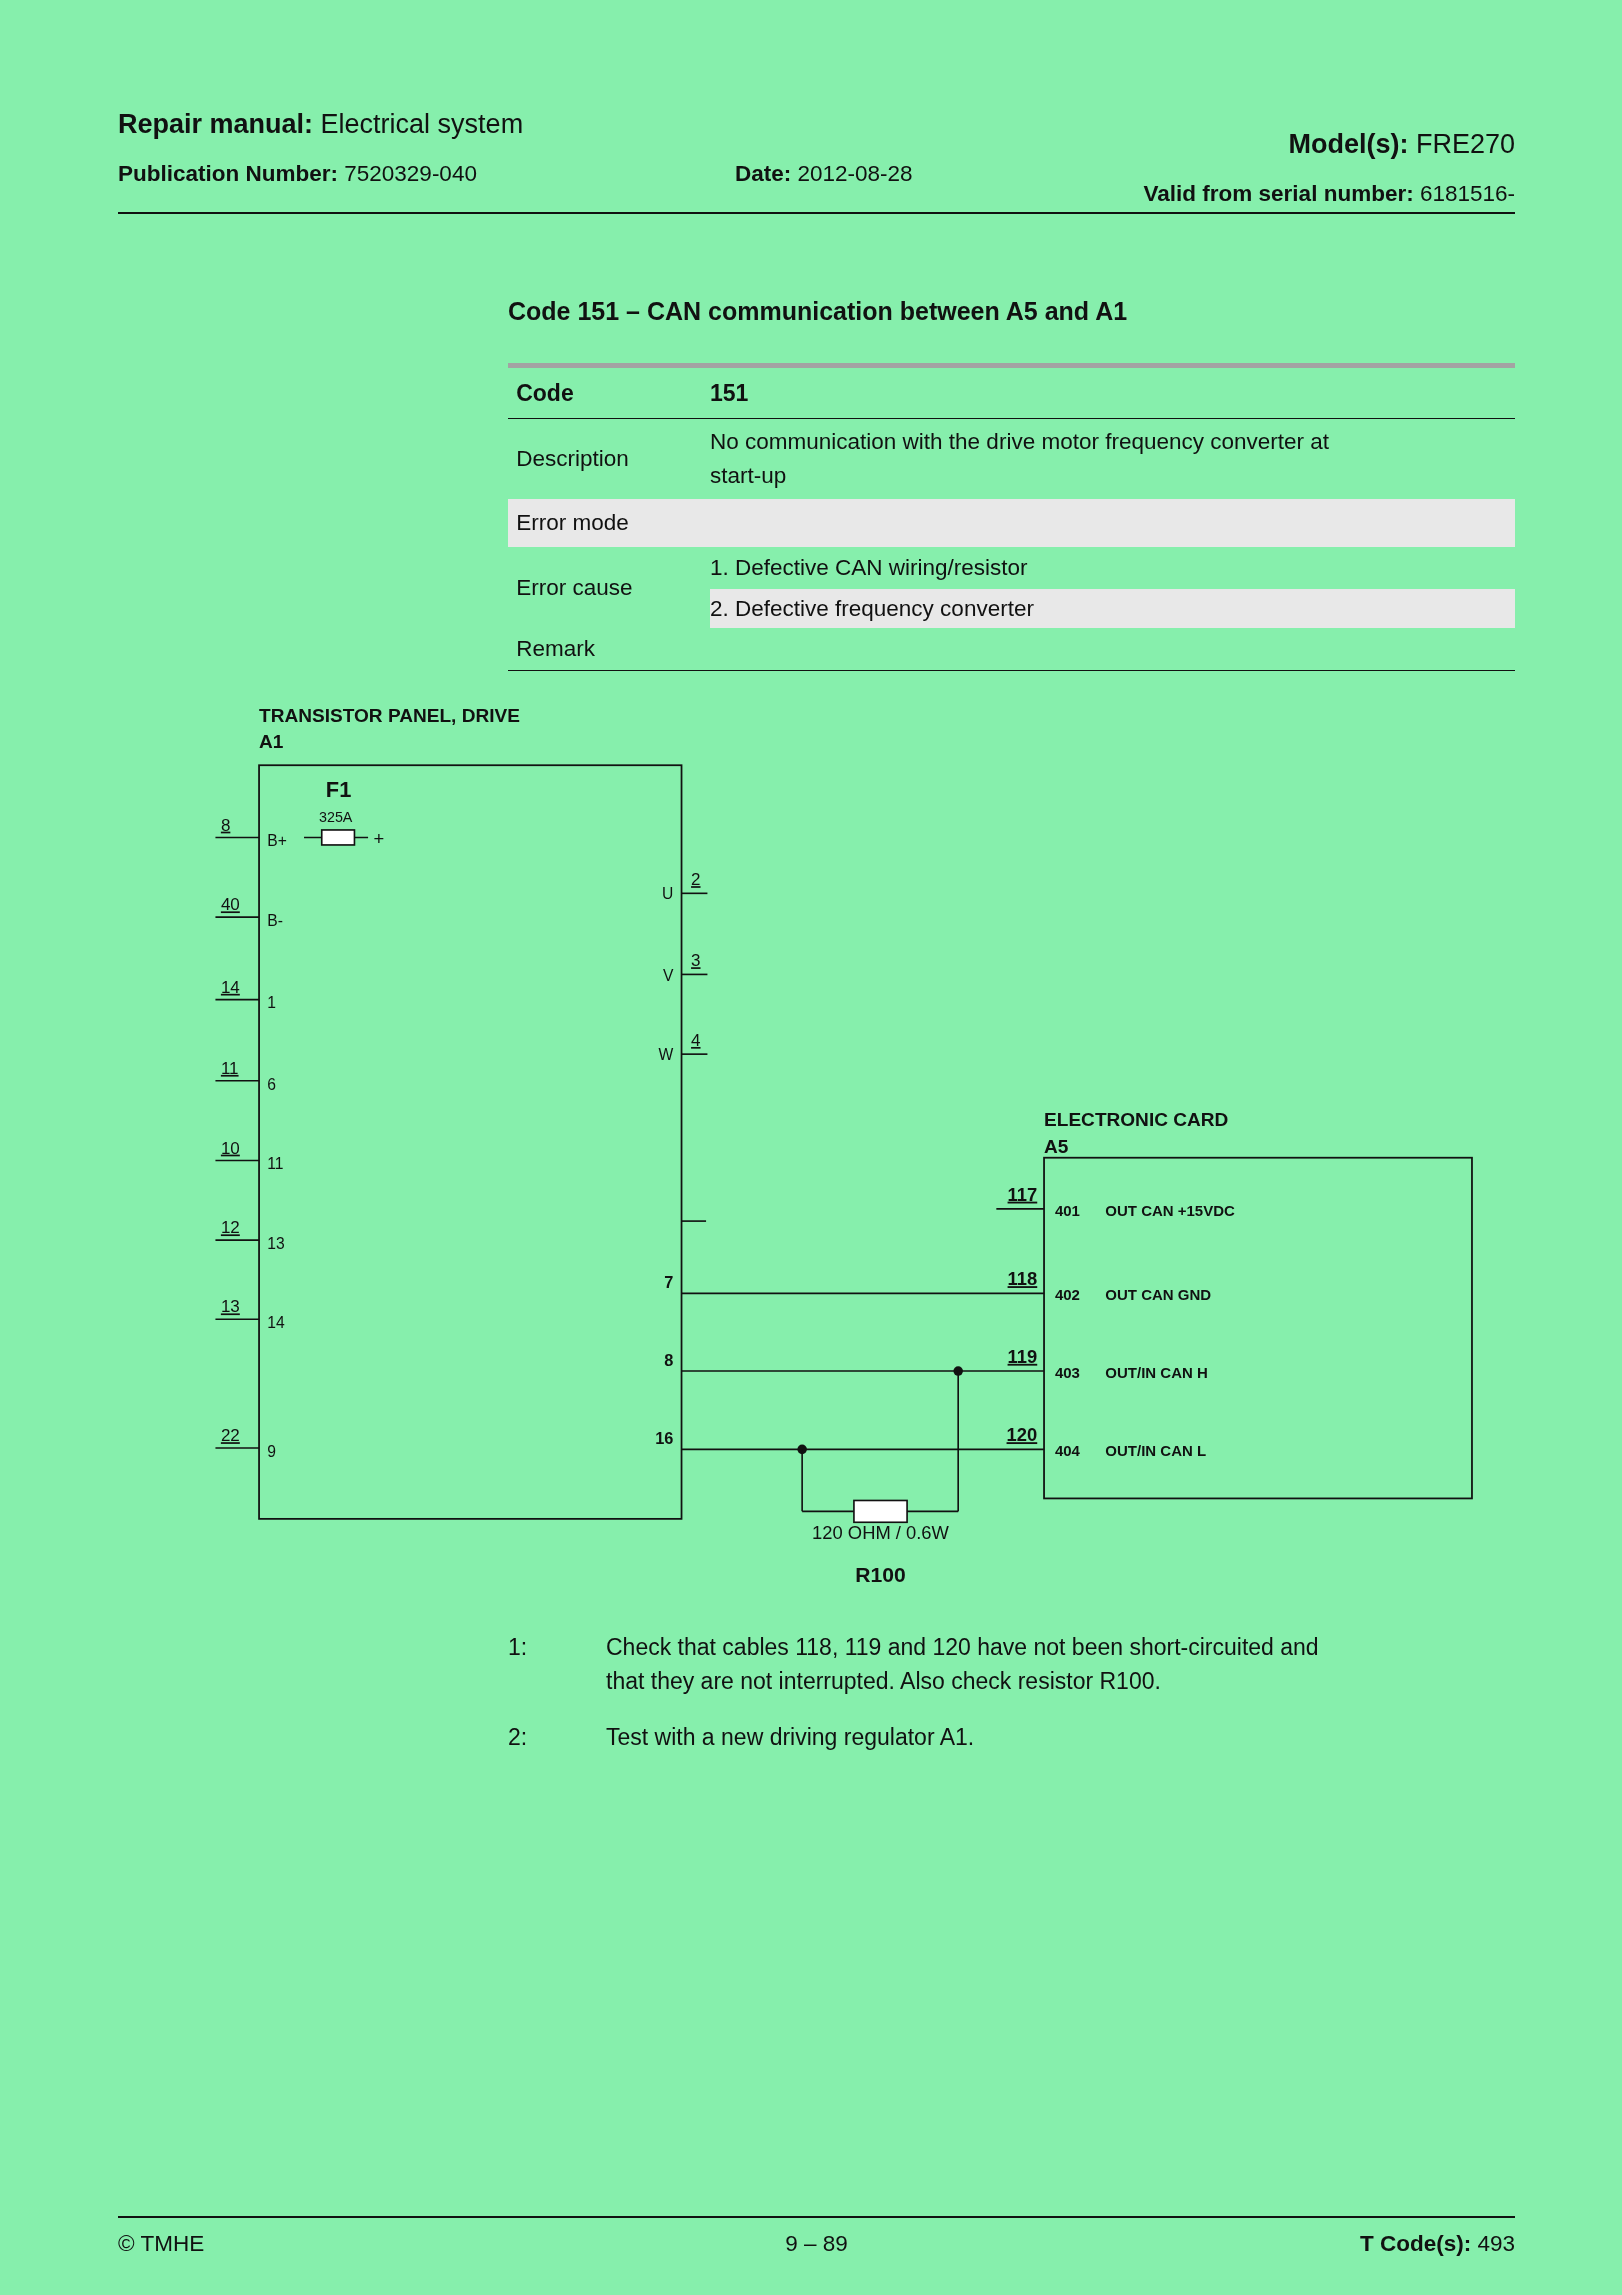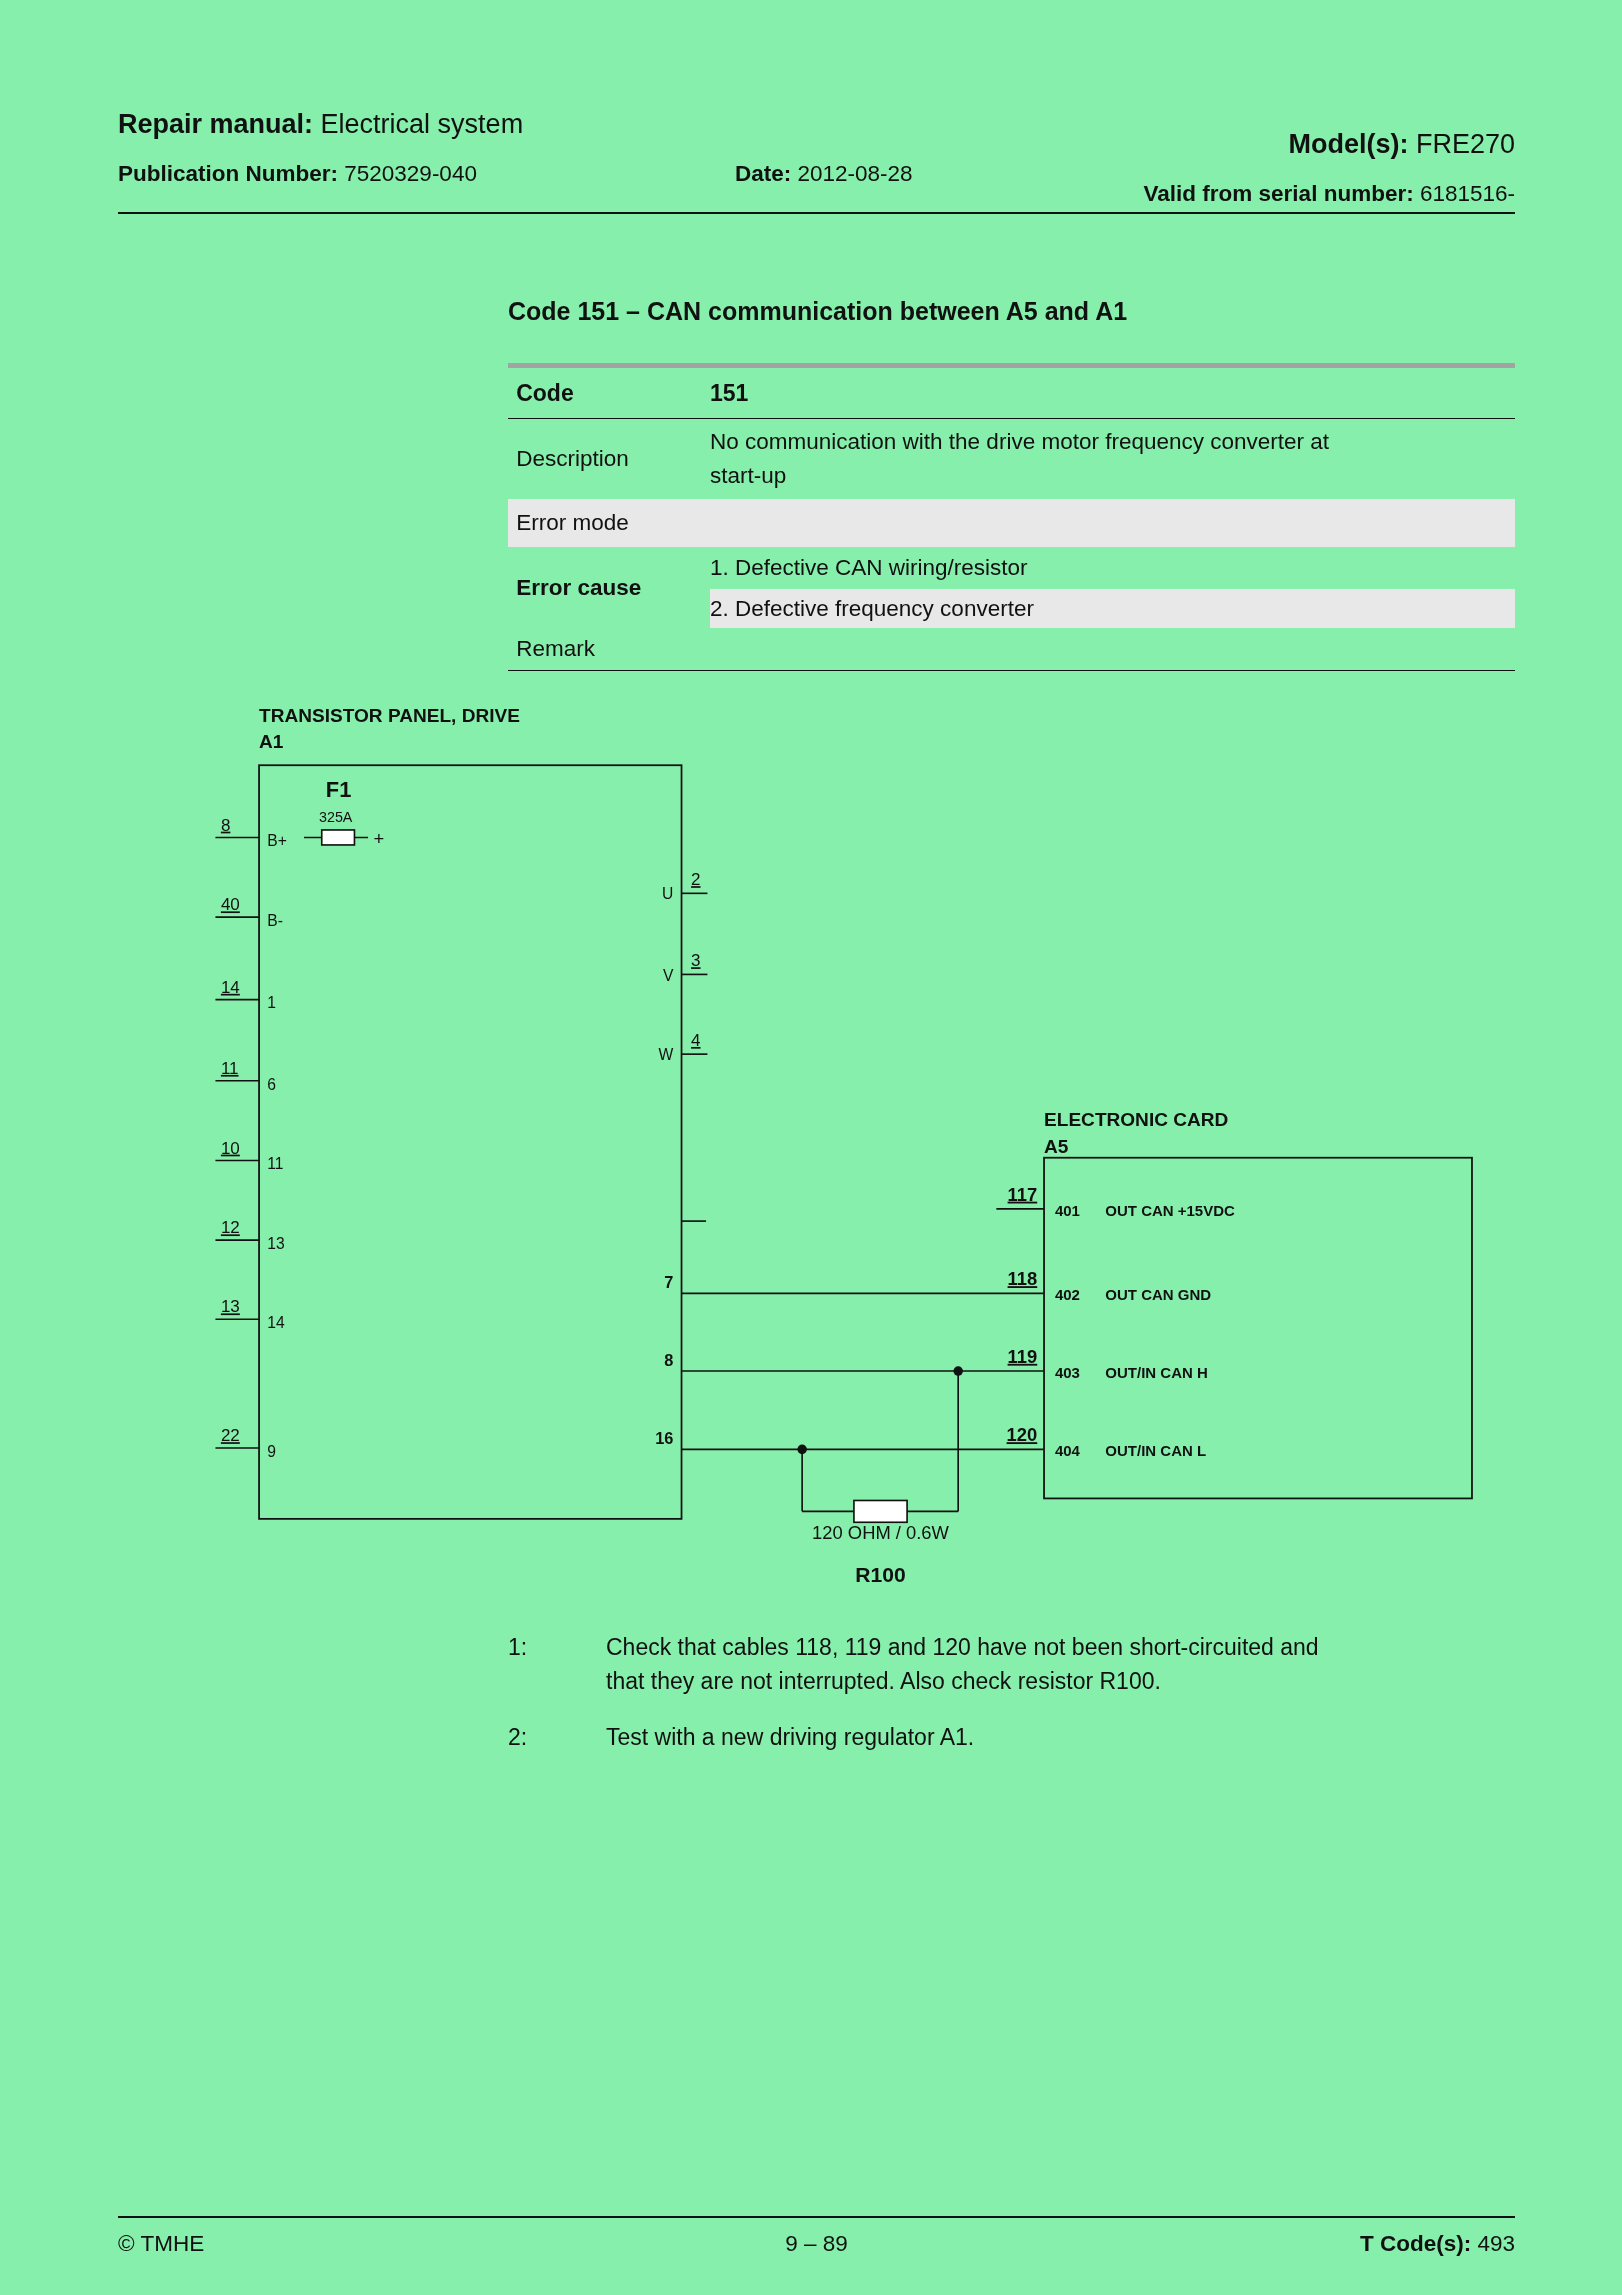--- a/index.html
+++ b/index.html
@@ -32,21 +32,21 @@
   }
   .trow { display:flex; align-items:center; }
   .tlabel { width:202px; padding-left:8.2px; flex:none; box-sizing:border-box; }
   .tvalue { flex:1; }
   .stripe { background:#e8e8e8; }
   .r-code { height:50px; border-bottom:1.4px solid #111; font-weight:bold; font-size:23px; }
   .r-desc { height:80px; }
   .r-desc .tvalue { line-height:34px; }
   .r-mode { height:48px; }
   .r-cause { align-items:stretch; }
-  .r-cause .tlabel { display:flex; align-items:center;font-weight:bold; }
+  .r-cause .tlabel { display:flex; align-items:center; }
   .tvalue-stack { flex:1; display:flex; flex-direction:column; }
   .cval { display:flex; align-items:center; }
   .c1 { height:42px; }
   .c2 { height:39px; }
   .r-remark { height:42px; }
 
   
   .diagram { position:absolute; left:0; top:0; width:1622px; height:2295px; }
   .diagram line { stroke:#111; stroke-width:2.4px; }
   .diagram rect.box { fill:none; stroke:#111; stroke-width:2.6px; }

